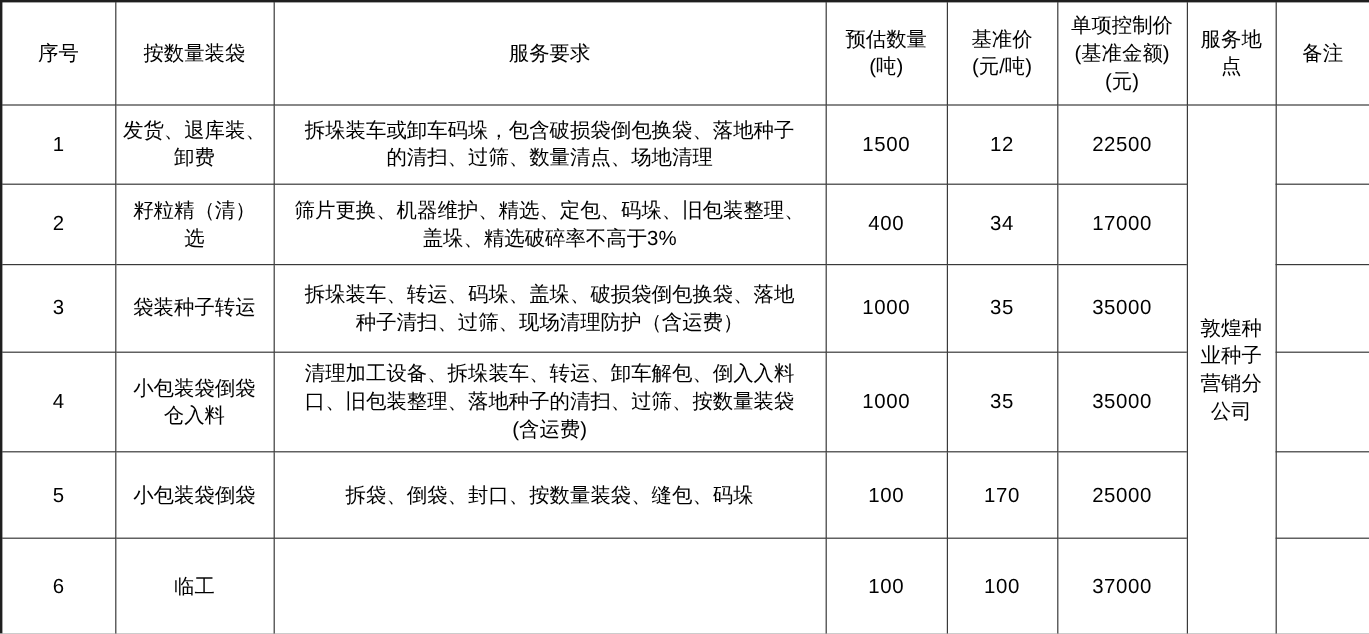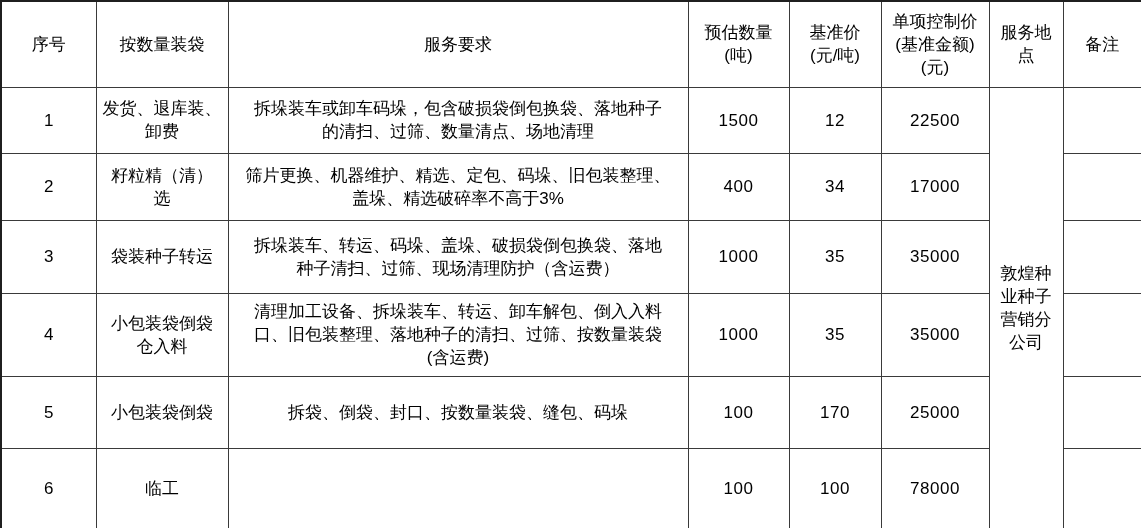--- a/index.html
+++ b/index.html
@@ -133,18 +133,18 @@
       <td class="num">25000</td>
       <td></td>
     </tr>
 
     <tr style="height:81px">
       <td>6</td>
       <td>临工</td>
       <td></td>
       <td class="num">100</td>
       <td class="num">100</td>
-      <td class="num">78000</td>
+      <td class="num">37000</td>
       <td></td>
     </tr>
   </tbody>
     </table>
 </div>
 
 </body></html>

